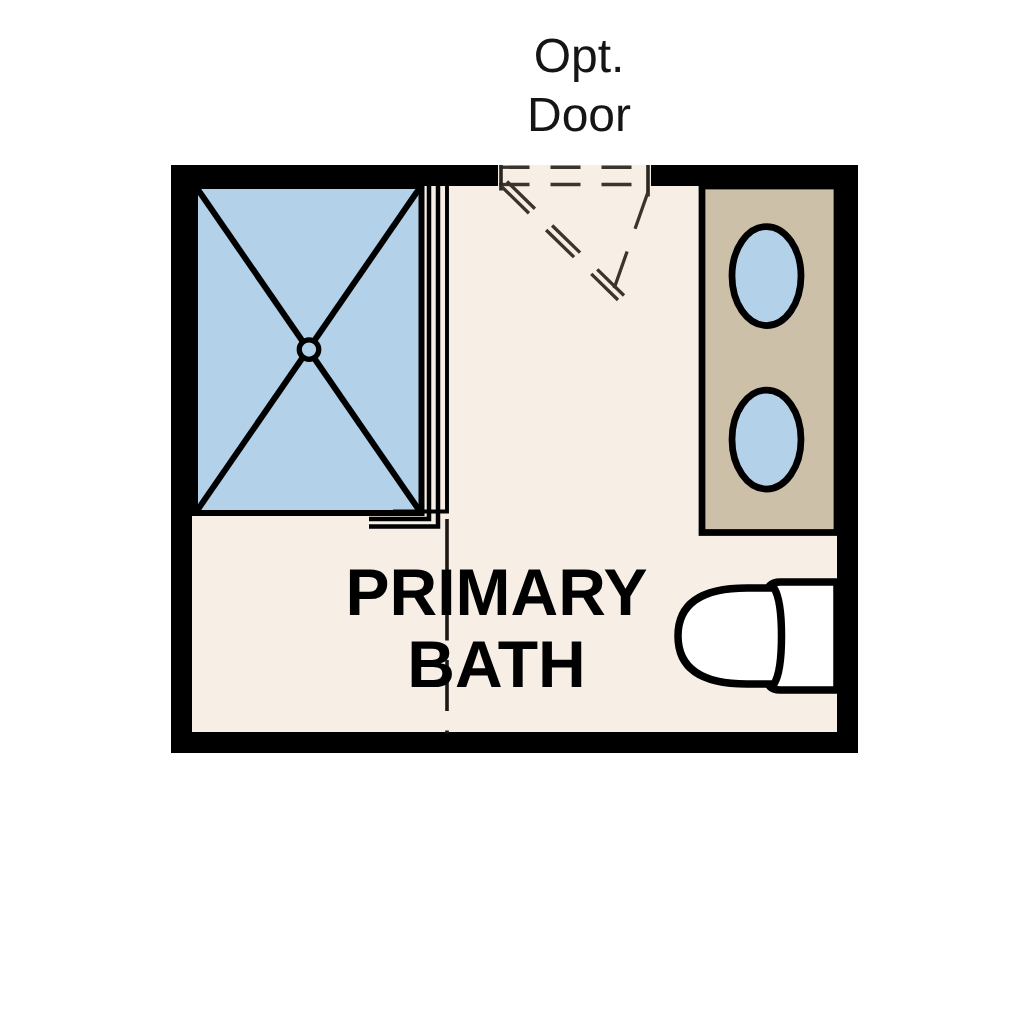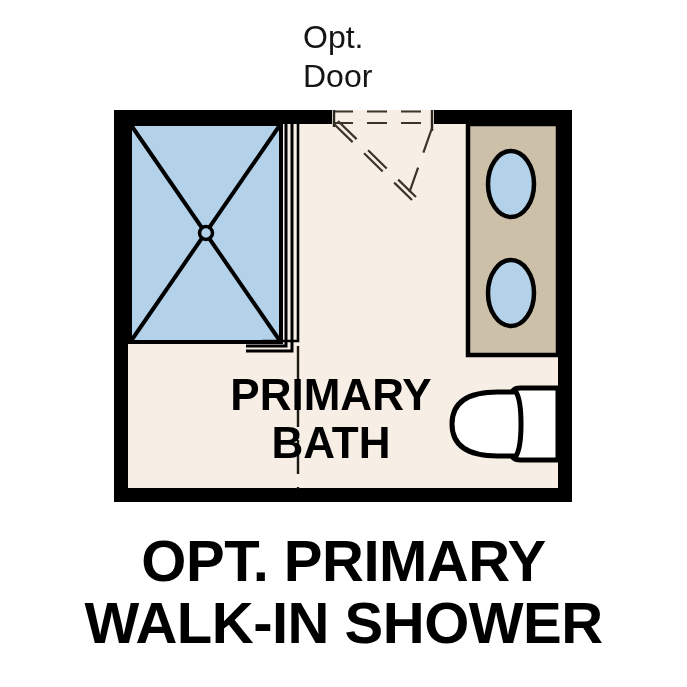--- a/index.html
+++ b/index.html
@@ -19,20 +19,21 @@
     width: 687px;
     height: 687px;
     background: #ffffff;
   }
   
   .opt-door-label {
     position: absolute;
     left: 303px;
     top: 18px;
     width: 166px;
+    text-align: center;
     font-size: 32px;
     line-height: 1.22;
     color: #151515;
     font-weight: 400;
     letter-spacing: 0px;
     white-space: pre-line;
   }
   
   #plan-svg {
     position: absolute;
@@ -126,16 +127,14 @@
       <path d="M 558 388 L 520 388 Q 511 388 511 398 L 511 450 Q 511 460 520 460 L 558 460 Z" fill="#ffffff" stroke="#000000" stroke-width="5"></path>
 
       <path d="M 516 392 L 498 392 Q 452 392 452 424 Q 452 456 498 456 L 516 456 Q 521 448 521 424 Q 521 400 516 392 Z" fill="#ffffff" stroke="#000000" stroke-width="5"></path>
     </g>
 
     <text class="room-label" x="331" y="410" font-size="44" text-anchor="middle">PRIMARY</text>
     <text class="room-label" x="331" y="458" font-size="44" text-anchor="middle">BATH</text>
 
   </svg>
 
-  <div class="plan-title">OPT. PRIMARY
-WALK-IN SHOWER</div>
 
 </div>
 
 </body></html>

